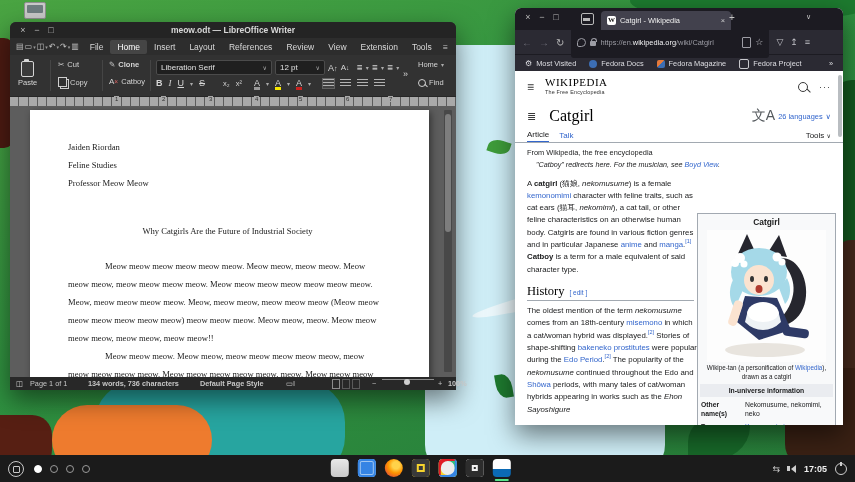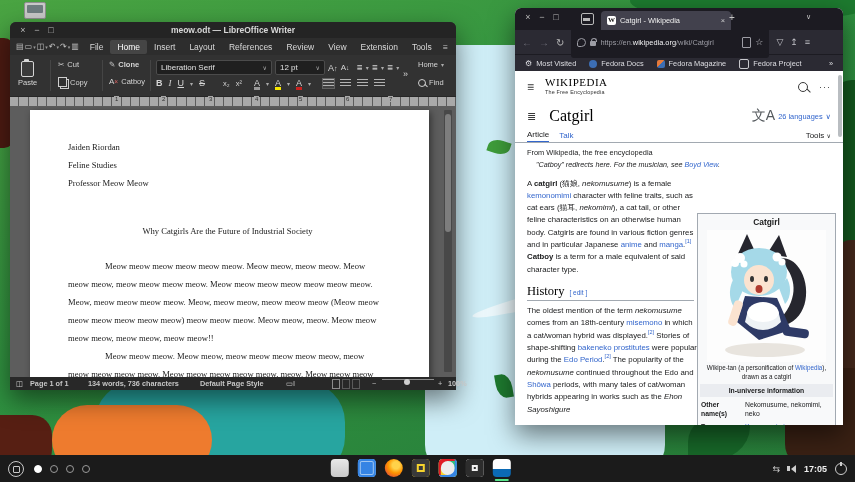--- a/index.html
+++ b/index.html
@@ -293,21 +293,21 @@
           <p class="para">Meow meow meow. Meow meow, meow meow meow meow meow, meow meow meow meow meow.  Meow meow meow meow meow, meow. Meow meow meow meow meow meow meow. Meow, meow meow meow meow. Meow,  meow meow, meow meow meow (Meow meow meow meow meow meow meow) meow meow meow. Meow meow, meow. Meow meow meow meow, meow</p>
         </div>
       </div>
     </div>
     <div class="w-scroll">
         <div class="w-thumb"></div>
       </div>
 
     <div class="w-status">
       <span style="left:6px">◫</span>
-      <span style="left:20px;font-weight:bold">Page 1 of 1</span>
+      <span style="left:20px;font-weight:normal">Page 1 of 1</span>
       <span style="left:78px;font-weight:bold">134 words, 736 characters</span>
       <span style="left:190px;font-weight:bold">Default Page Style</span>
       <span style="left:276px">▭I</span>
       <span style="left:322px"><i class="pgv"></i><i class="pgv" style="opacity:.5"></i><i class="pgv" style="opacity:.5"></i></span>
       <span style="left:362px">−</span>
       <span class="zoomline" style="left:372px"></span>
       <span class="zoomdot" style="left:394px"></span>
       <span style="left:428px">+</span>
       <span style="left:438px;font-weight:bold">100%</span>
     </div>

